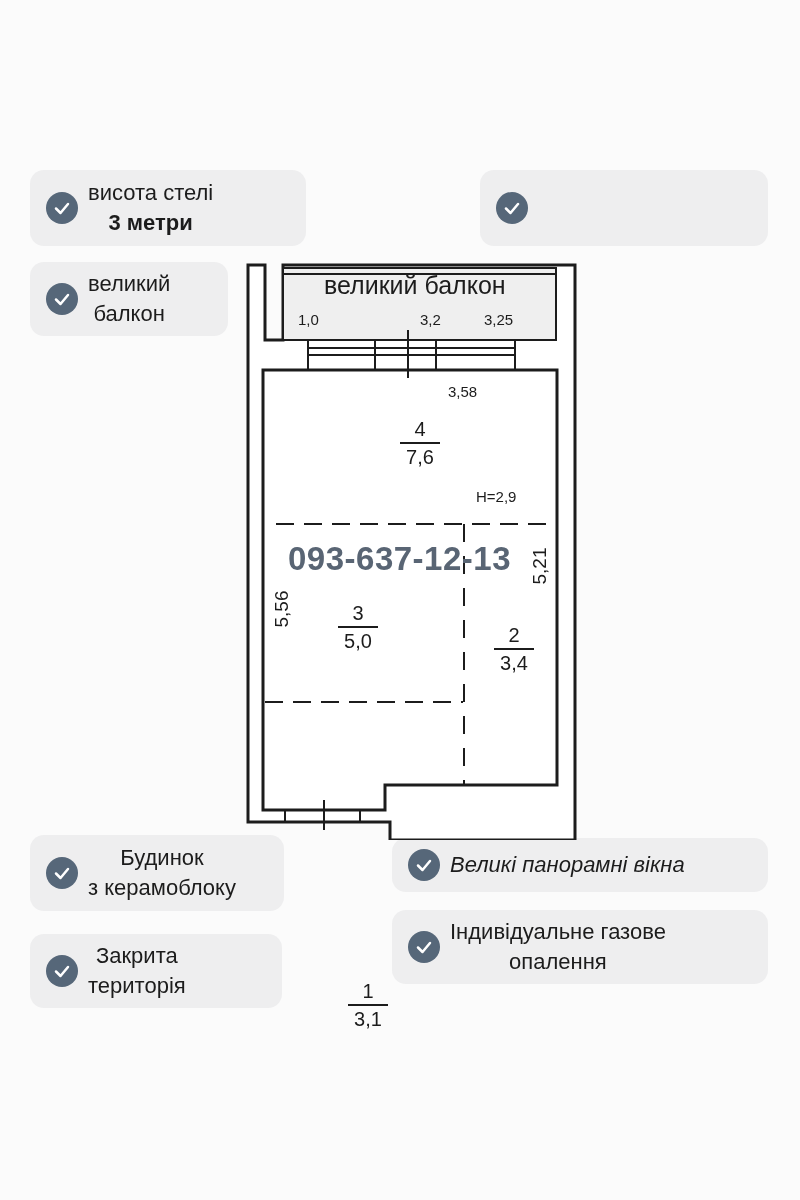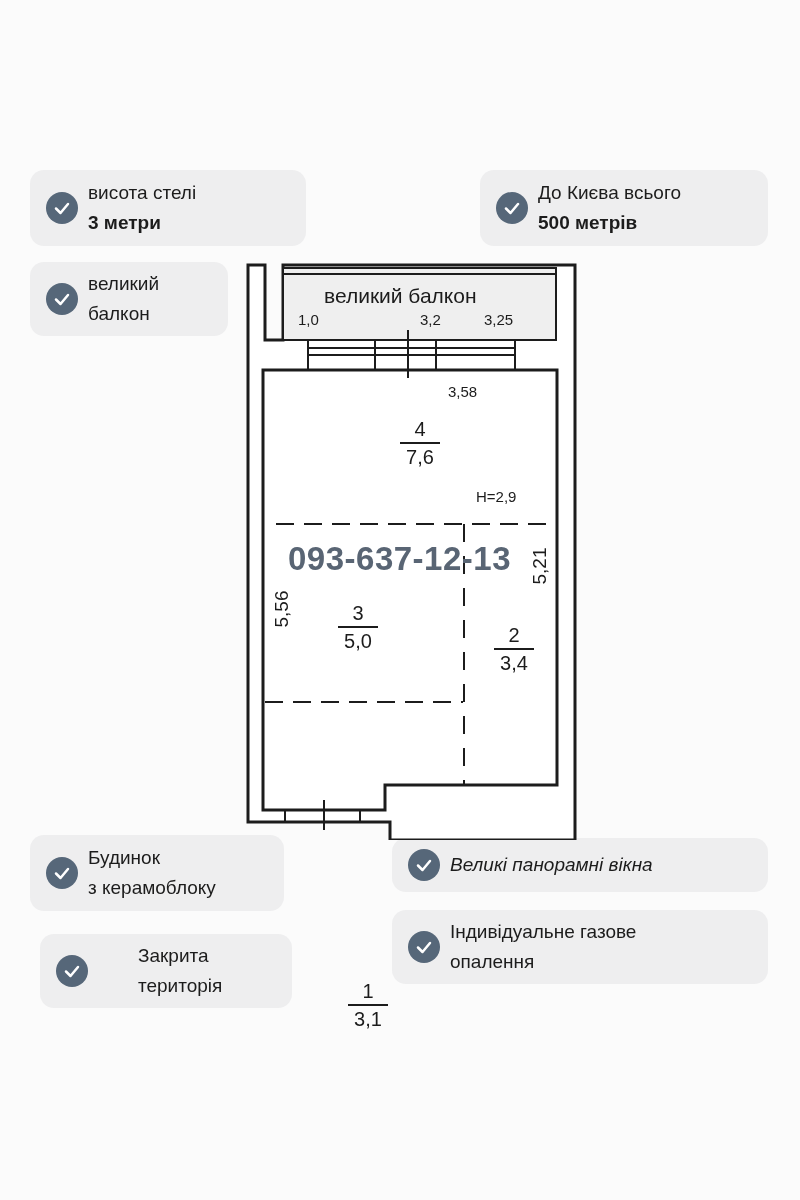--- a/index.html
+++ b/index.html
@@ -12,21 +12,21 @@
   .badge {
     position:absolute; background:#eeeeef; border-radius:14px;
     display:flex; align-items:center; box-sizing:border-box;
     padding:0 14px 0 16px;
   }
   .check {
     width:32px; height:32px; border-radius:50%; background:#566779;
     flex:0 0 32px; display:flex; align-items:center; justify-content:center;
     margin-right:10px;
   }
-  .badge-text { font-size:19px; line-height:30px; }
+  .badge-text { font-size:22px; line-height:30px;text-align:center; }
   .badge-text span { display:block; }
   .bold { font-weight:bold; }
   .plan { position:absolute; left:240px; top:260px; width:340px; height:580px; }
   .lbl { position:absolute; font-size:15px; color:#1c1c1c; }
   .frac { position:absolute; text-align:center; font-size:20px; line-height:26px; }
   .frac .num { display:block; border-bottom:2px solid #1c1c1c; padding:0 6px; }
   .phone {
     position:absolute; left:288px; top:540px; font-size:33px; font-weight:bold;
     color:#596574; letter-spacing:0.5px;
   }
@@ -58,39 +58,35 @@
       <span>балкон</span>
     </div>
 </div>
 
 <div class="badge" style="left:480px;top:170px;width:288px;height:76px;">
   <div class="check">
       <svg width="18" height="18" viewBox="0 0 18 18">
         <path d="M3 9.5 L7.5 14 L15 5" stroke="#fff" stroke-width="2.5" fill="none" stroke-linecap="round" stroke-linejoin="round"></path>
       </svg>
     </div>
-  <div class="badge-text">
-      <span>До Києва всього</span>
-      <span class="bold">500 метрів</span>
-    </div>
 </div>
 
 <div class="badge" style="left:30px;top:835px;width:254px;height:76px;">
   <div class="check">
       <svg width="18" height="18" viewBox="0 0 18 18">
         <path d="M3 9.5 L7.5 14 L15 5" stroke="#fff" stroke-width="2.5" fill="none" stroke-linecap="round" stroke-linejoin="round"></path>
       </svg>
     </div>
   <div class="badge-text">
       <span>Будинок</span>
       <span>з керамоблоку</span>
     </div>
 </div>
 
-<div class="badge" style="left:40px;top:934px;width:252px;height:74px;gap:40px;">
+<div class="badge" style="left:30px;top:934px;width:252px;height:74px;">
   <div class="check">
       <svg width="18" height="18" viewBox="0 0 18 18">
         <path d="M3 9.5 L7.5 14 L15 5" stroke="#fff" stroke-width="2.5" fill="none" stroke-linecap="round" stroke-linejoin="round"></path>
       </svg>
     </div>
   <div class="badge-text">
       <span>Закрита</span>
       <span>територія</span>
     </div>
 </div>
@@ -142,21 +138,21 @@
       <line x1="285" y1="810" x2="285" y2="822"></line>
       <line x1="360" y1="810" x2="360" y2="822"></line>
       <line x1="324" y1="800" x2="324" y2="830"></line>
 
       <line x1="276" y1="524" x2="550" y2="524" stroke-dasharray="18,10"></line>
       <line x1="265" y1="702" x2="463" y2="702" stroke-dasharray="18,10"></line>
       <line x1="464" y1="524" x2="464" y2="785" stroke-dasharray="18,14"></line>
     </g>
   </svg>
 
-  <div class="lbl" style="left:84px;top:24px;font-size:21px;">великий балкон</div>
+  <div class="lbl" style="left:84px;top:11px;font-size:25px;">великий балкон</div>
   <div class="lbl" style="left:58px;top:51px;">1,0</div>
   <div class="lbl" style="left:180px;top:51px;text-align:right;">3,2</div>
   <div class="lbl" style="left:244px;top:51px;">3,25</div>
   <div class="lbl" style="left:208px;top:123px;">3,58</div>
   <div class="lbl" style="left:236px;top:228px;">H=2,9</div>
 
   <div class="frac" style="left:160px;top:156px;width:40px;"><span class="num">4</span><span>7,6</span></div>
   <div class="frac" style="left:98px;top:340px;width:40px;"><span class="num">3</span><span>5,0</span></div>
   <div class="frac" style="left:254px;top:362px;width:40px;"><span class="num">2</span><span>3,4</span></div>
   <div class="frac" style="left:108px;top:718px;width:40px;"><span class="num">1</span><span>3,1</span></div>

